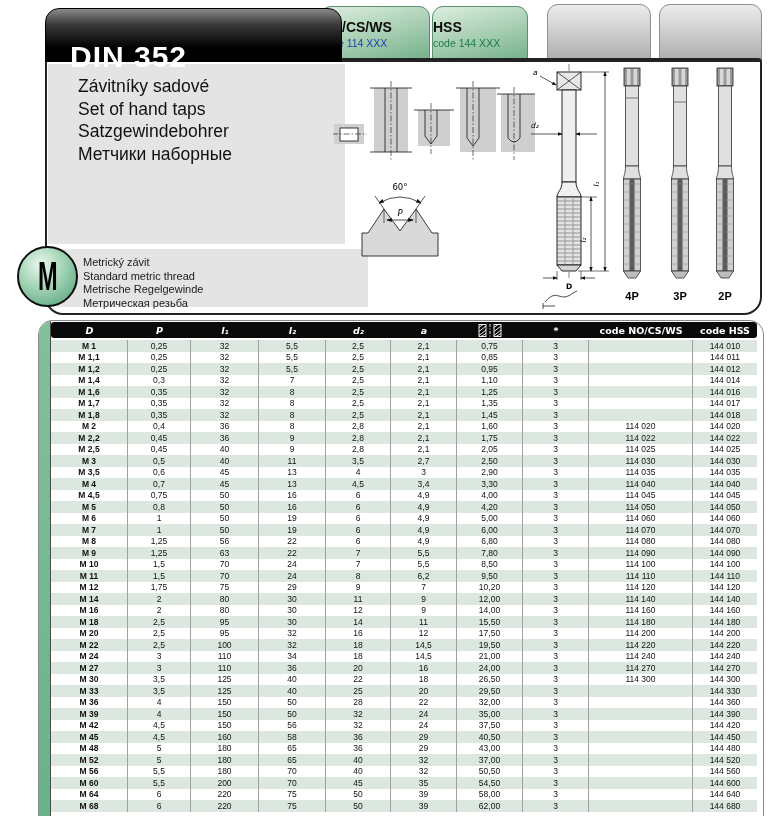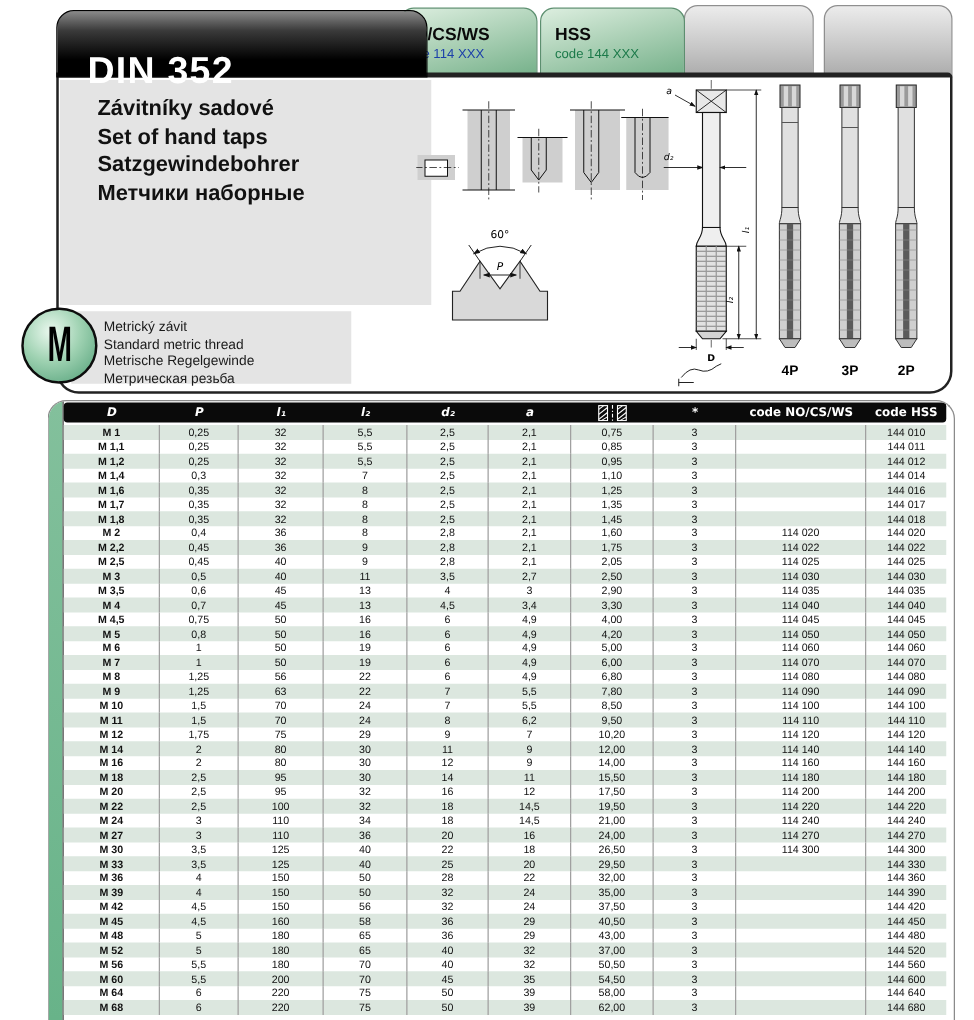--- a/index.html
+++ b/index.html
@@ -10,32 +10,32 @@
     background:linear-gradient(180deg,#8a8a8a 0%,#3a3a3a 30%,#000 75%);
     border:1px solid #000;border-radius:14px 14px 0 0;box-sizing:border-box;
     display:flex;align-items:center;}
   .din-tab span{color:#fff;font-weight:bold;font-size:30px;letter-spacing:1px;padding-left:24px;margin-top:43px;}
   .tab{position:absolute;top:6px;height:56px;border-radius:11px 11px 0 0;box-sizing:border-box;
     background:linear-gradient(165deg,#dcEEdf 0%,#aed2b8 45%,#74b089 100%);
     border:1px solid #5c8f6f;display:flex;flex-direction:column;align-items:flex-start;justify-content:center;z-index:2;}
   .tab .t1{font-weight:bold;font-size:14px;color:#0a0a0a;}
   .tab .t2{font-weight:normal;font-size:10.5px;margin-top:2px;}
   .tab-no{left:320px;width:110px;}
-  .tab-hss{left:432px;width:116px;padding-left:11px;}
+  .tab-hss{left:432px;width:96px;}
   .tab-gray{position:absolute;top:4px;height:58px;border-radius:11px 11px 0 0;z-index:1;
     background:linear-gradient(180deg,#ececec 0%,#c6c6c6 60%,#ababab 100%);border:1px solid #8f8f8f;box-sizing:border-box;}
   .tab-gray.g1{left:547px;width:104px;}
   .tab-gray.g2{left:659px;width:103px;}
   
   .upper-box{position:absolute;left:45px;top:58px;width:717px;height:257px;box-sizing:border-box;
     background:#fff;border:2px solid #222;border-top-width:4px;border-radius:0 4px 18px 18px;z-index:2;}
   .title-panel{position:absolute;left:1px;top:2px;width:297px;height:180px;background:#e4e4e4;}
-  .title-panel div{font-weight:bold;font-size:17.5px;line-height:22.5px;}
+  .title-panel div{font-weight:normal;font-size:17.5px;line-height:22.5px;}
   .title-panel .wrap{padding:11px 0 0 30px;}
-  .metric-strip{position:absolute;left:10px;top:187px;width:224px;height:58px;background:#e4e4e4;}
+  .metric-strip{position:absolute;left:10px;top:187px;width:311px;height:58px;background:#e4e4e4;}
   .metric-strip .wrap{padding:7px 0 0 26px;font-size:11px;line-height:13.5px;color:#1a1a1a;}
   .m-circle{position:absolute;left:17px;top:246px;width:61px;height:61px;border-radius:50%;z-index:5;
     background:radial-gradient(circle at 38% 30%,#eaf8ee 0%,#9fd2b2 45%,#4f9e76 100%);
     border:2px solid #0d0d0d;box-sizing:border-box;display:flex;align-items:center;justify-content:center;}
   .m-circle span{font-weight:bold;font-size:38px;color:#000;transform:scaleX(0.62) scaleY(1.05);}
   .tolerance{position:absolute;left:336px;top:277px;width:178px;text-align:center;
     font-size:9.5px;line-height:11.5px;color:#111;}
   .drw{position:absolute;}
   .setlbl{font-weight:bold;font-size:11px;font-family:"Liberation Sans",sans-serif;}
   .dimlbl{font-family:"DejaVu Sans",sans-serif;font-size:7.5px;font-style:italic;}

